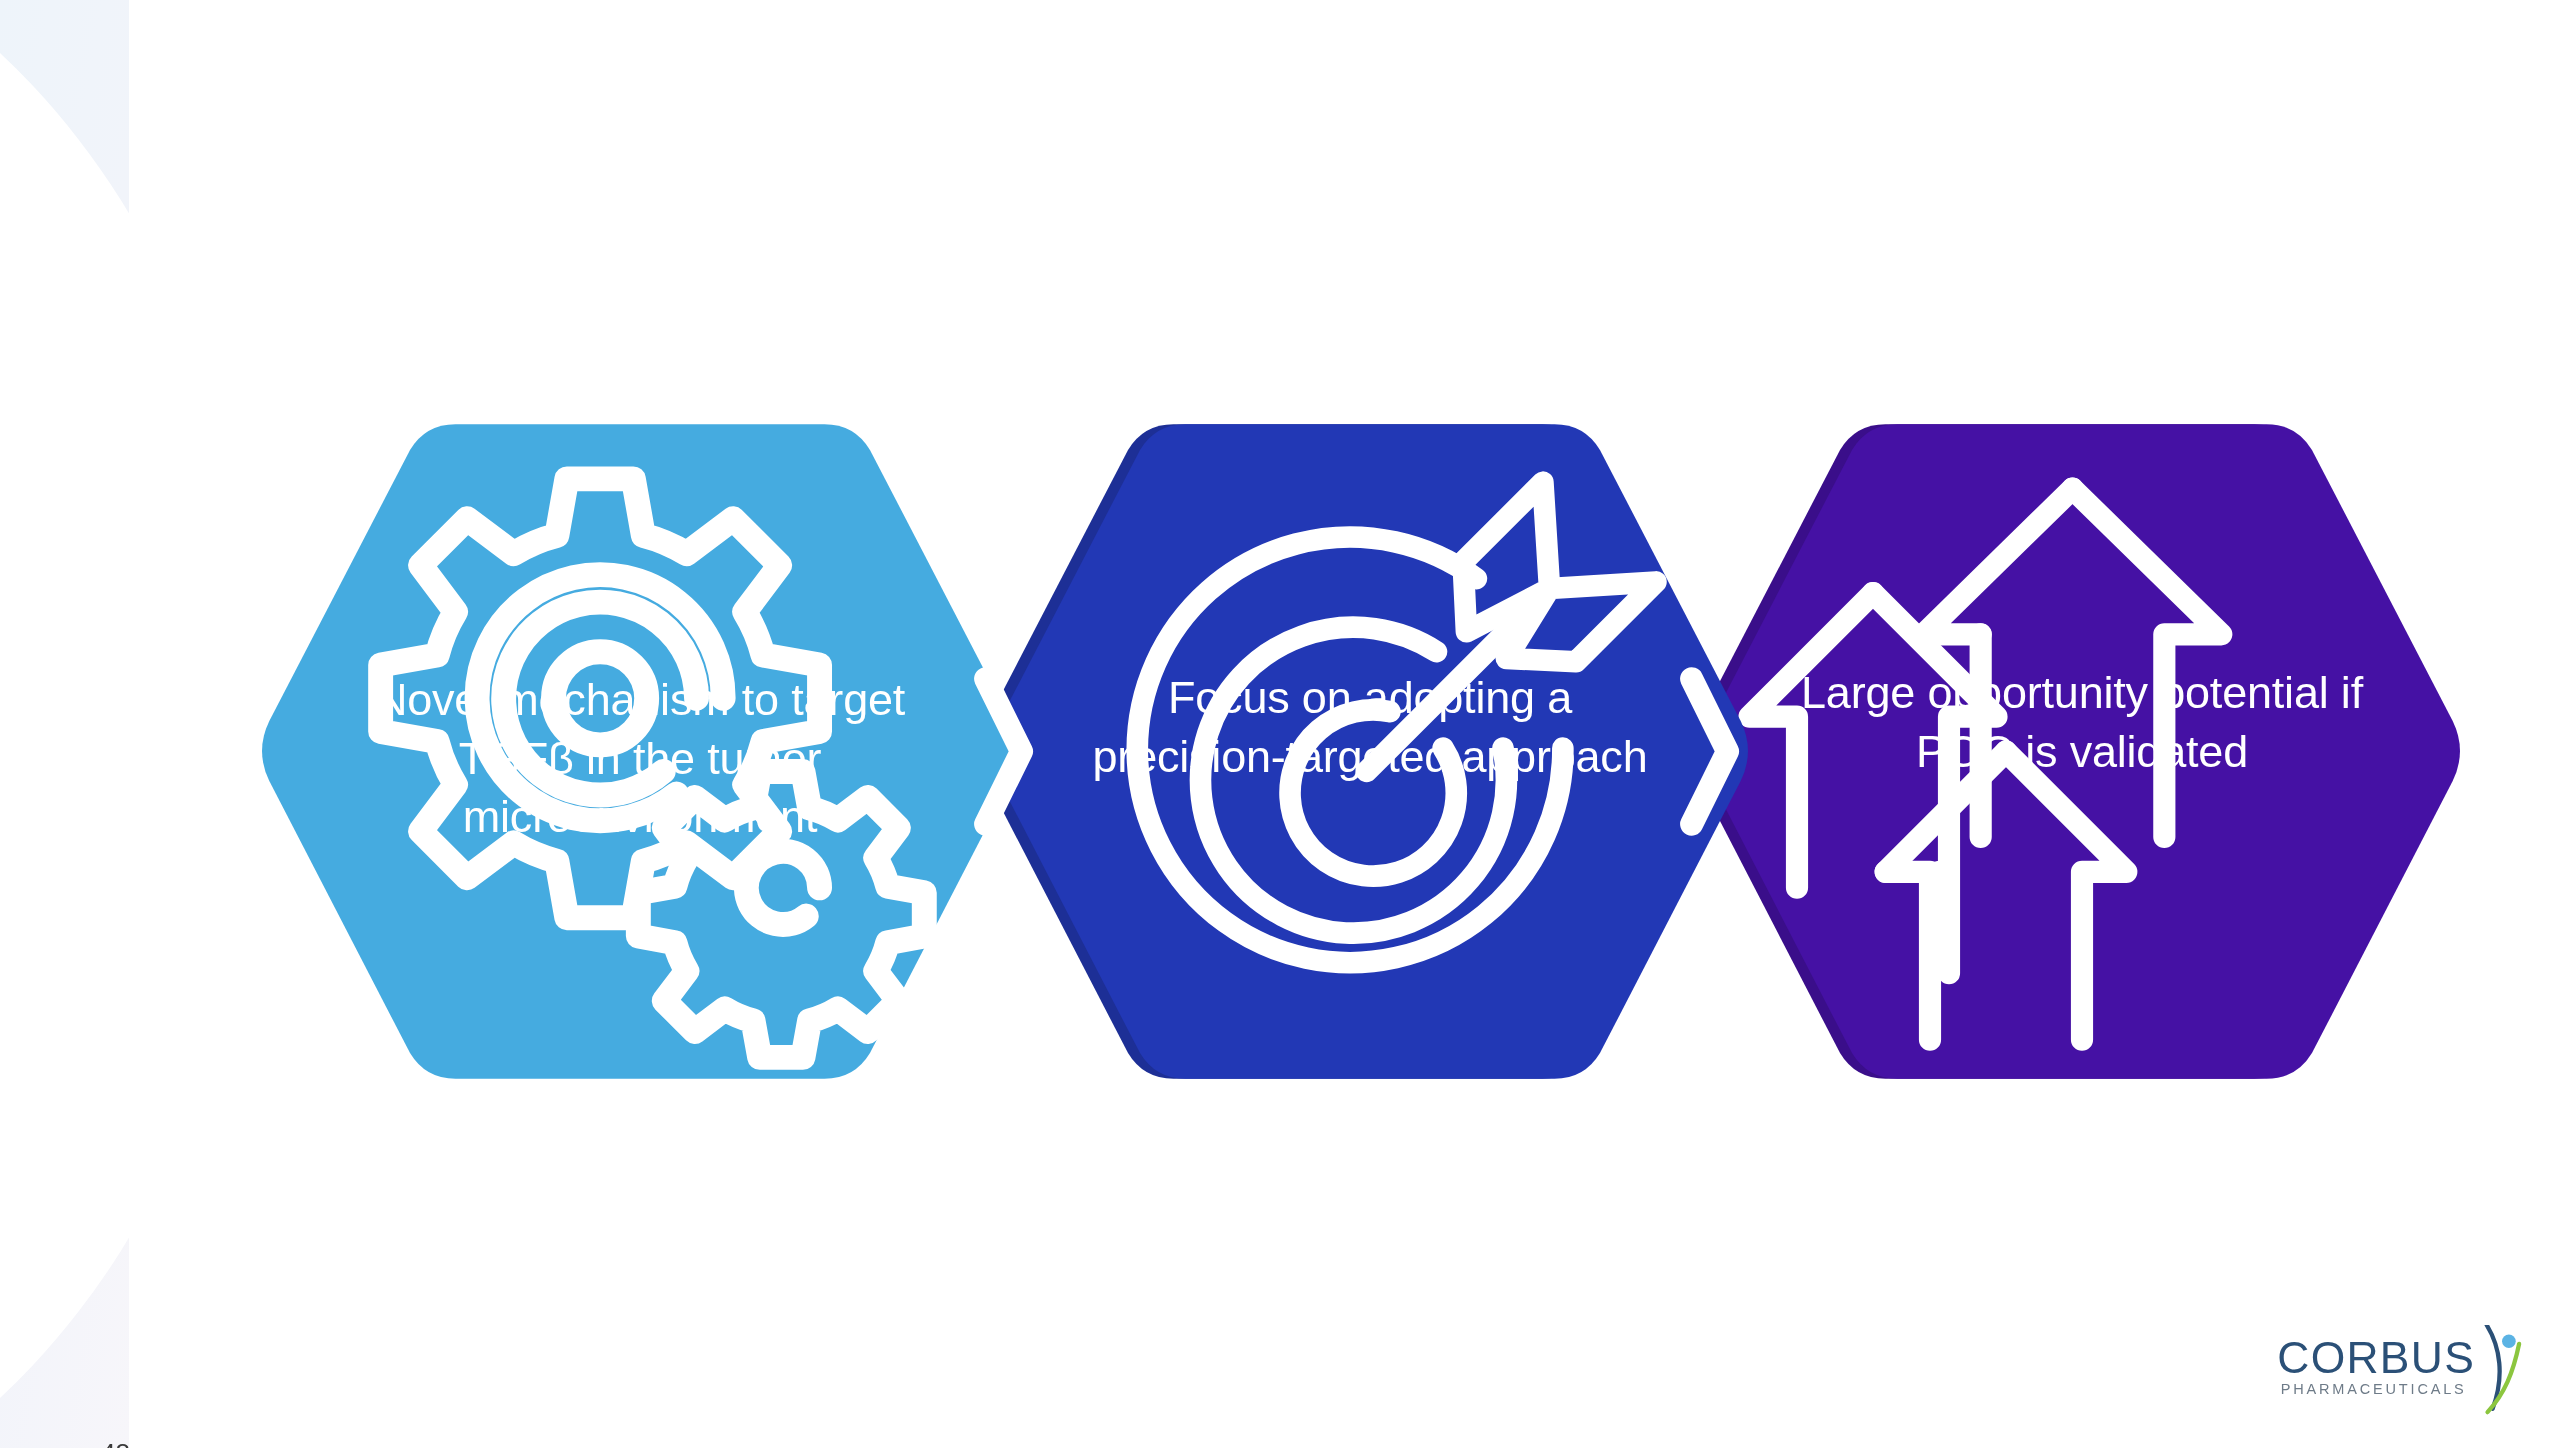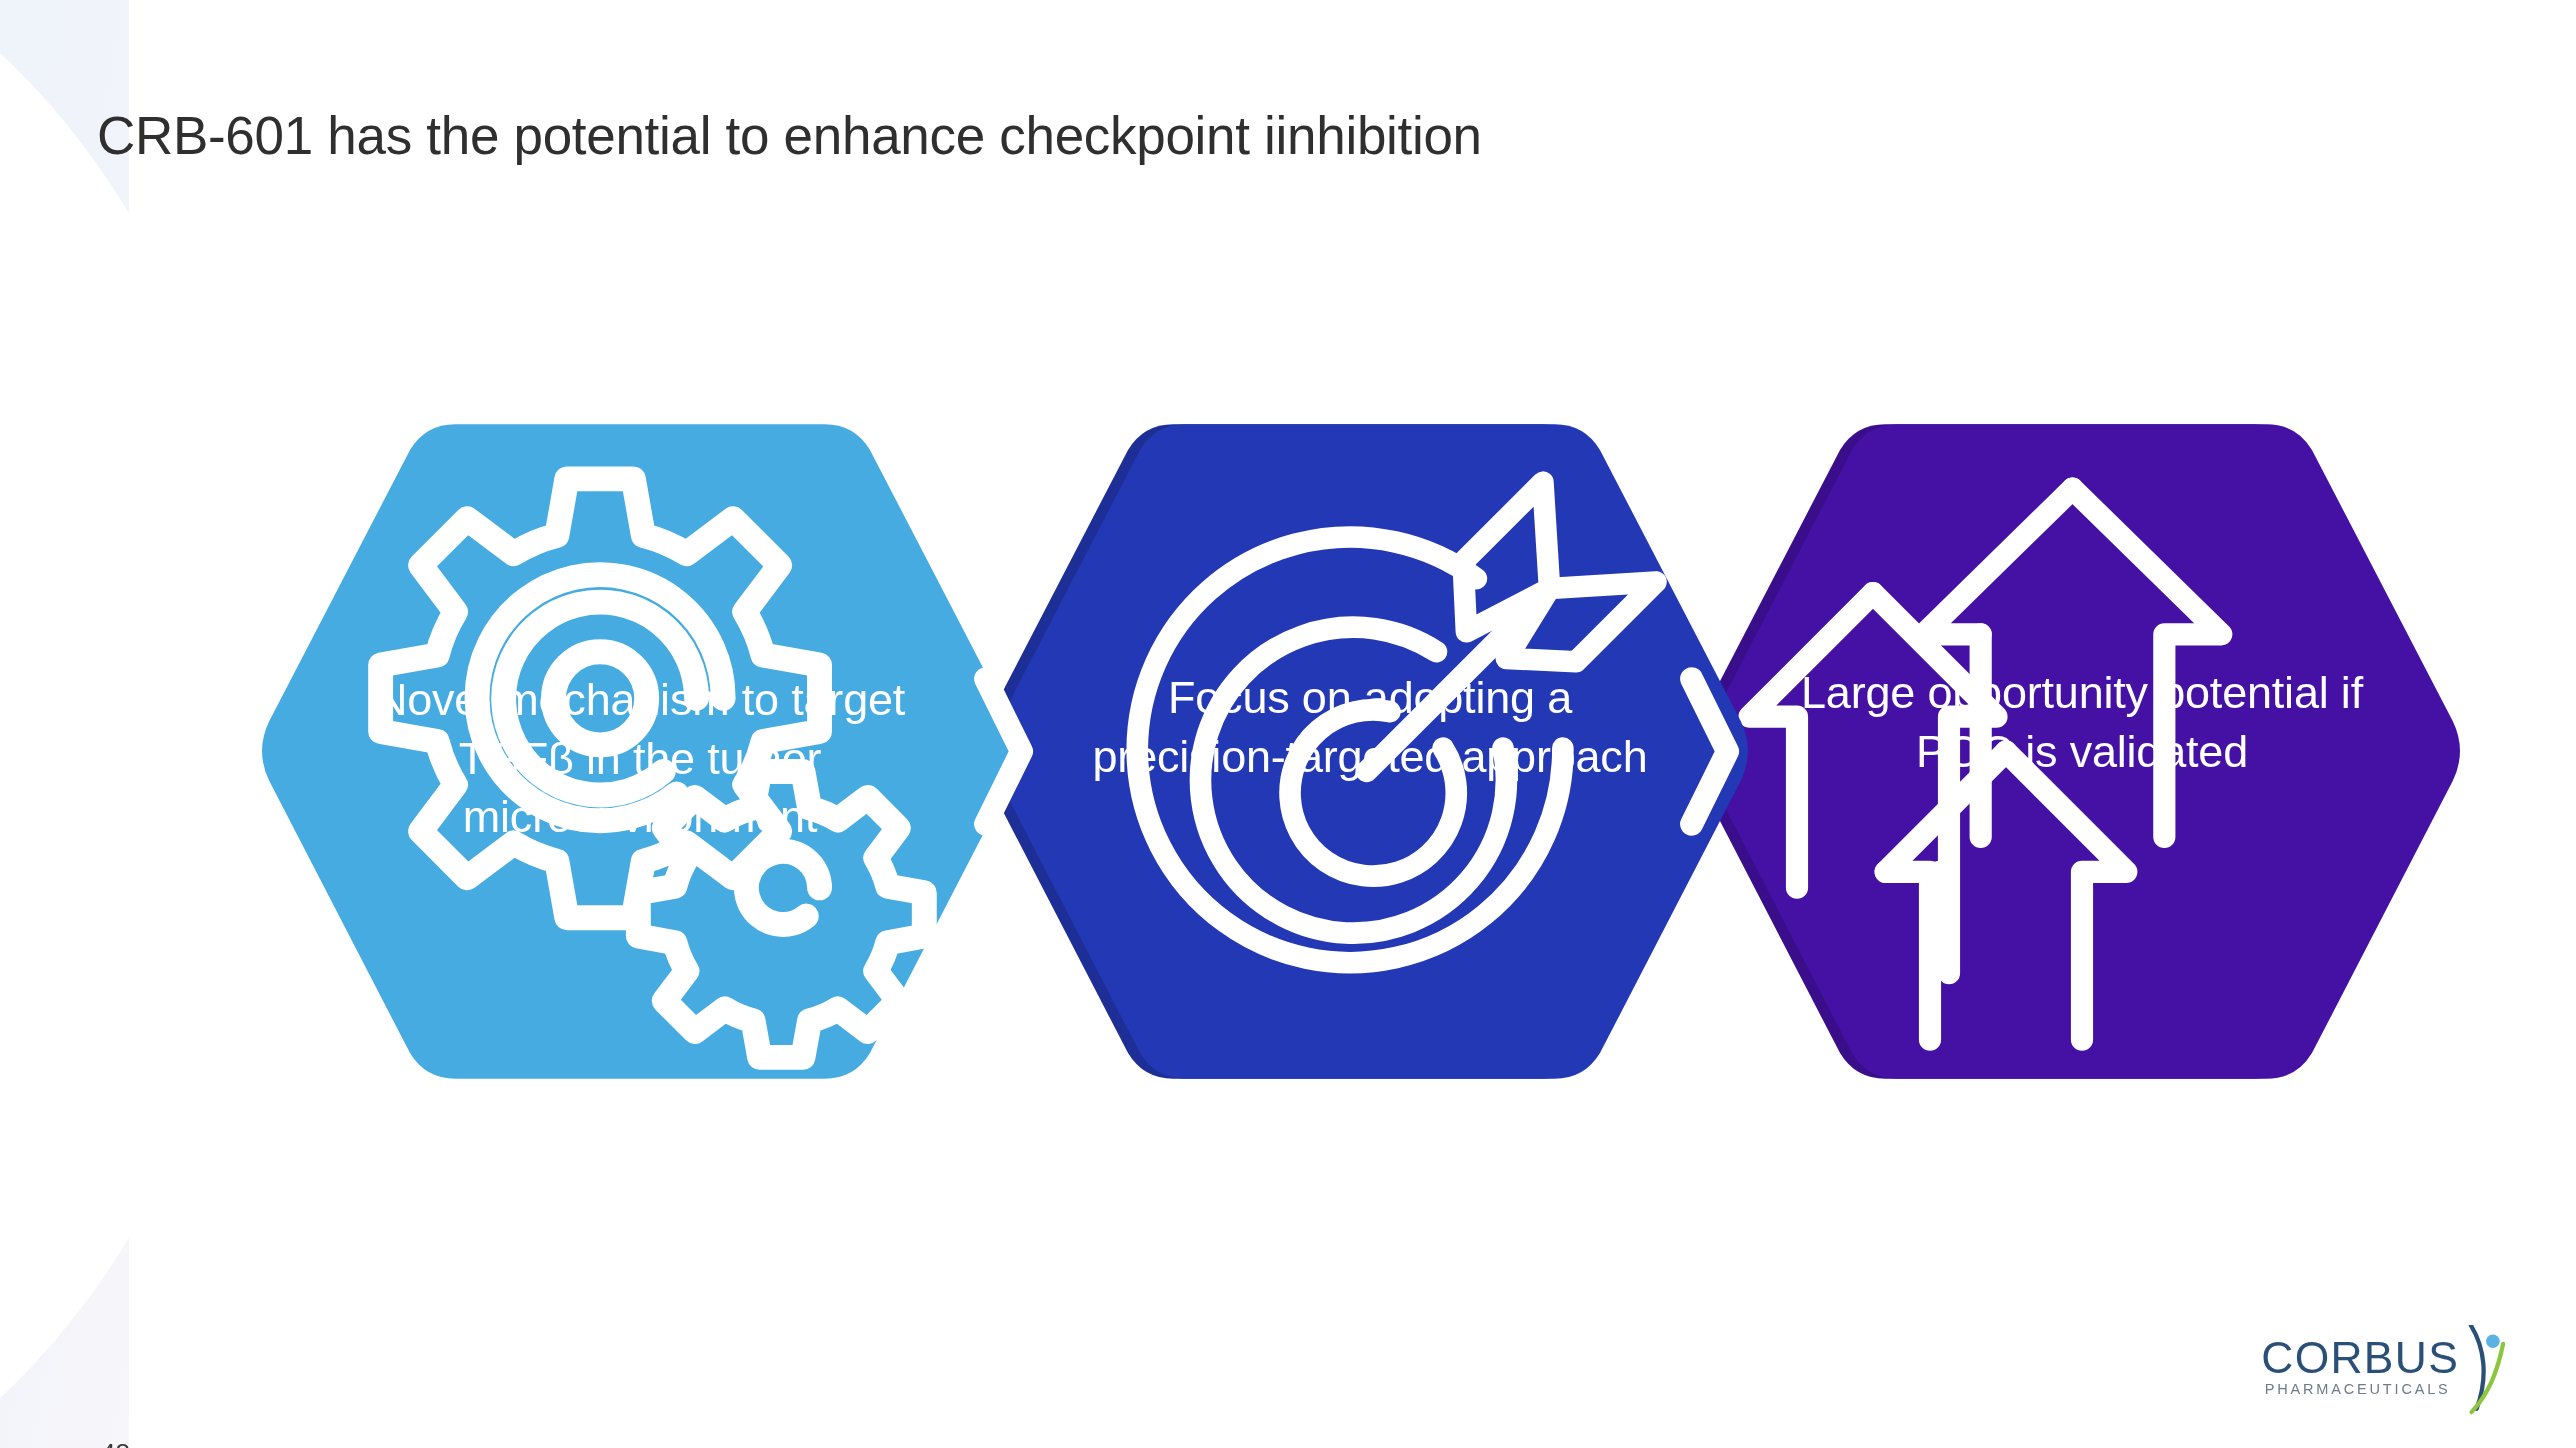--- a/index.html
+++ b/index.html
@@ -129,37 +129,36 @@
     left: 101px;
     top: 1438px;
     font-size: 26px;
     color: #3a3a3a;
     z-index: 5;
   }
 
   
   .logo {
     position: absolute;
-    right: 68px;
+    right: 52px;
     bottom: 30px;
     width: 249px;
     height: 94px;
     z-index: 5;
     text-align: center;
   }
 </style>
 </head>
 <body>
 
 <div id="slide" style="background: rgb(255, 255, 255);">
 
   <div class="left-wash"></div>
   <div class="left-arc"></div>
 
-  <div class="title" style="color: rgb(47, 47, 47);">CRB-601 has the potential to enhance checkpoint iinhibition</div>
 
   <div class="hex-row">
 
     <div class="hex hex-1">
       <svg viewBox="0 0 880 775">
         <defs>
           <path id="hexpath1" d="M 225 6 L 655 6 Q 690 6 708 36 L 872 352 Q 889 387 872 422 L 708 739 Q 690 769 655 769 L 225 769 Q 190 769 172 739 L 8 422 Q -9 387 8 352 L 172 36 Q 190 6 225 6 Z"></path>
         </defs>
         <use href="#hexpath1" fill="#45ABE0"></use>
       </svg>

